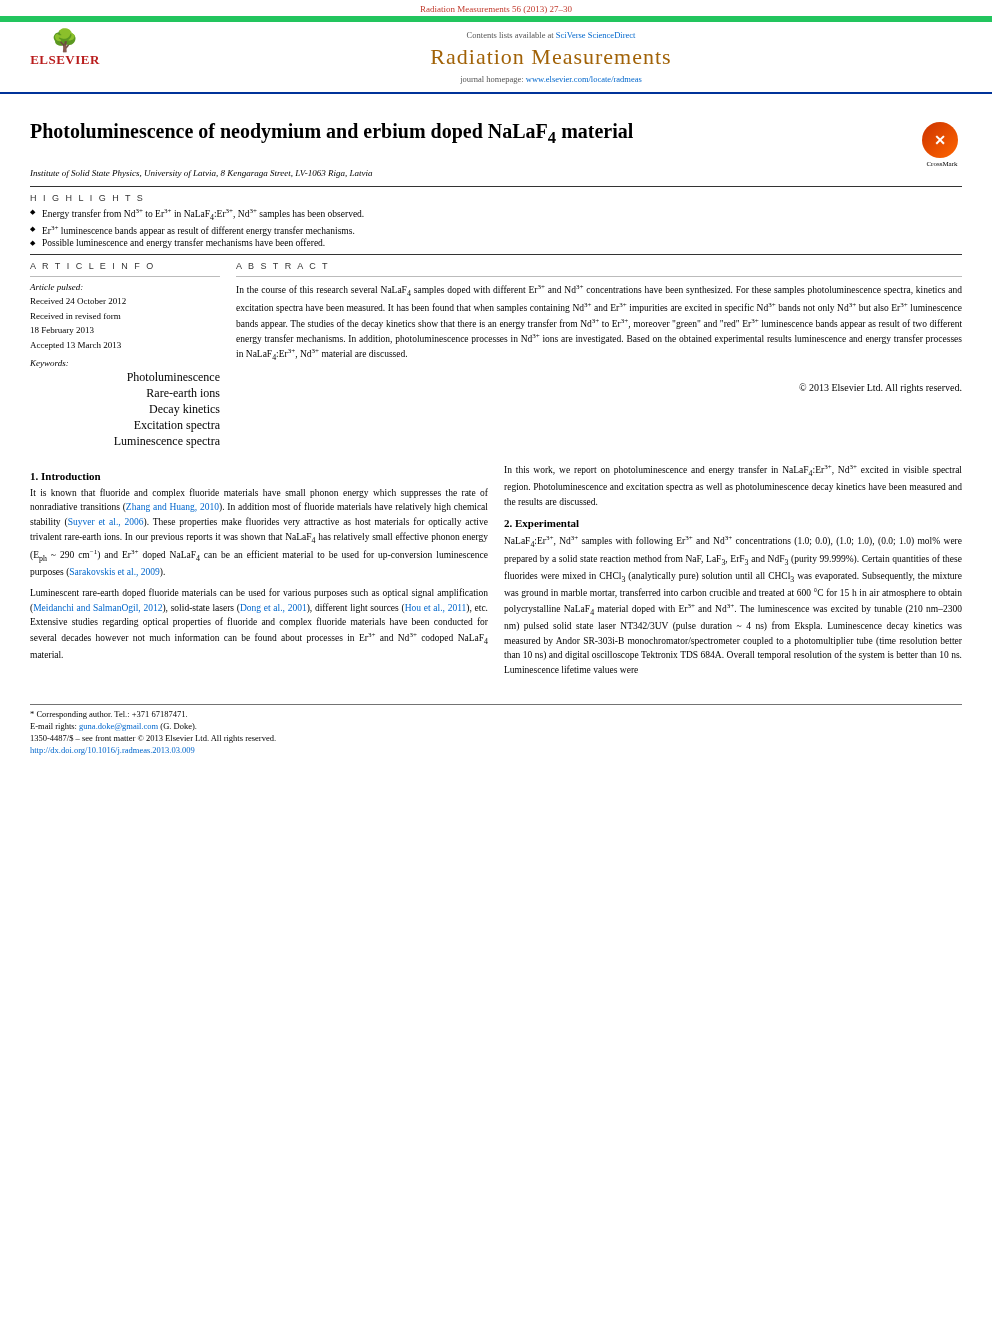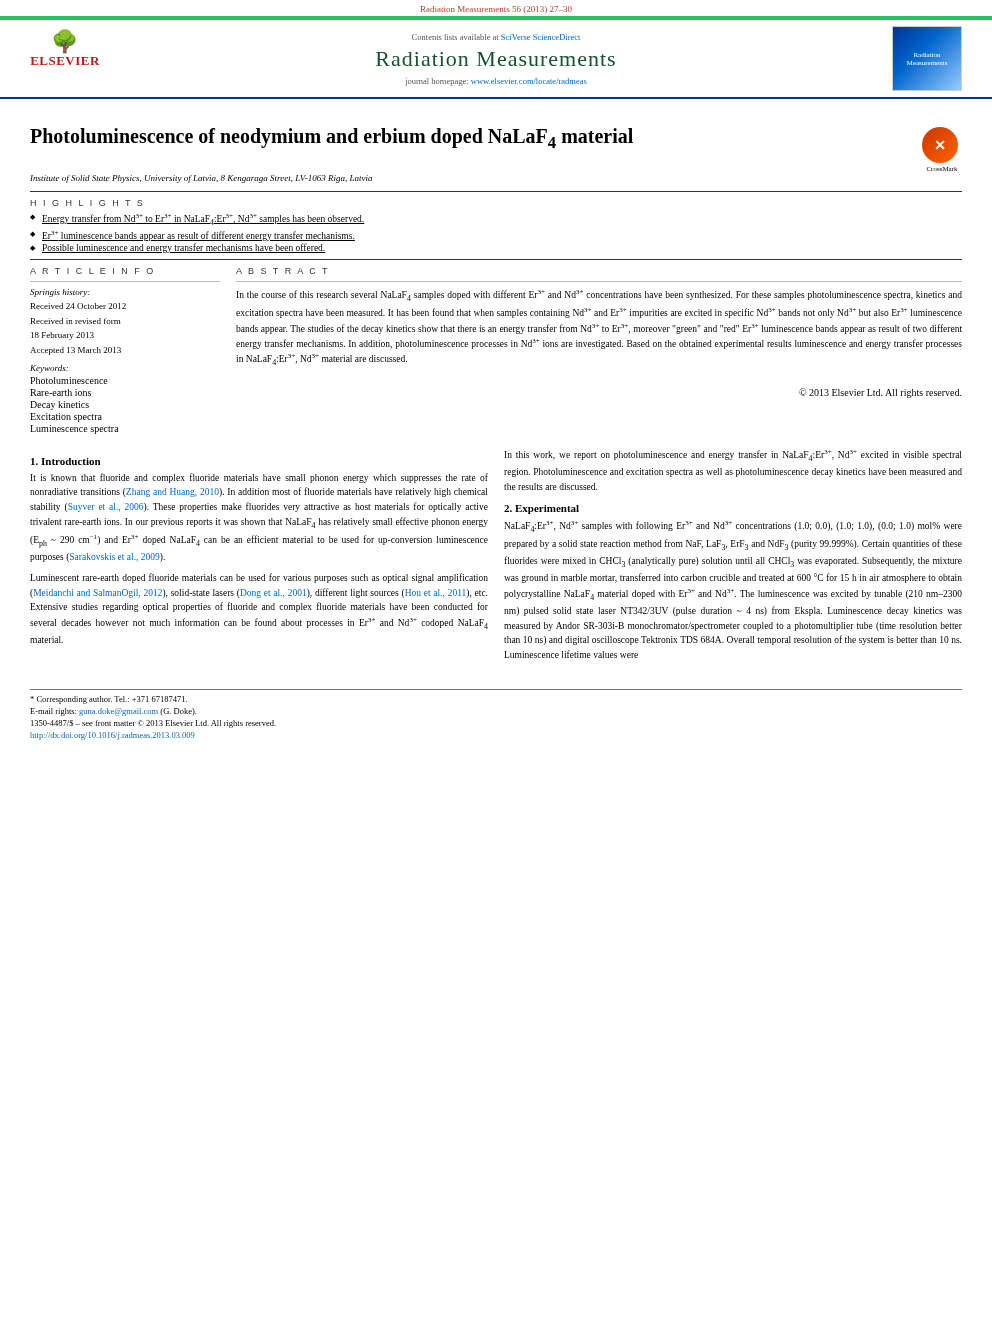--- a/index.html
+++ b/index.html
@@ -18,21 +18,21 @@
       background: #fff;
       padding: 0;
     }
 
     
     .journal-citation-bar {
       text-align: center;
       font-size: 9px;
       color: #c0392b;
       padding: 4px 0 2px 0;
-      border-bottom: 4px solid #22c55e;
+      border-bottom: 6px solid #22c55e;
     }
 
     
     .journal-header {
       display: flex;
       align-items: center;
       border-bottom: 2px solid #003399;
       padding: 6px 10px;
       background: #fff;
     }
@@ -58,21 +58,21 @@
       color: #555;
       margin-bottom: 2px;
     }
     .sciverse-link {
       color: #0066cc;
       text-decoration: none;
     }
     .journal-title-main {
       font-size: 22px;
       font-weight: normal;
-      color: #14532d;
+      color: #a16207;
       letter-spacing: 1px;
       margin: 4px 0;
     }
     .journal-homepage {
       font-size: 8.5px;
       color: #555;
       margin-top: 2px;
     }
     .journal-homepage-link {
       color: #0066cc;
@@ -174,21 +174,20 @@
       font-family: Arial, sans-serif;
       font-weight: normal;
       text-transform: uppercase;
     }
     .highlight-item {
       font-size: 9.5px;
       color: #000;
       margin-bottom: 2px;
       padding-left: 12px;
       position: relative;
-      text-decoration: underline;
     }
     .highlight-item::before {
       content: '◆';
       position: absolute;
       left: 0;
       font-size: 7px;
       top: 1px;
     }
 
     
@@ -224,22 +223,23 @@
       margin-bottom: 2px;
       line-height: 1.4;
     }
     .keywords-label {
       font-style: italic;
       font-size: 9px;
       margin-top: 6px;
       margin-bottom: 2px;
     }
     .keyword-item {
-      font-size: 10px;
+      font-size: 12px;
       margin-bottom: 1px;
+      text-align: right;
     }
 
     
     .abstract-label {
       font-size: 9px;
       letter-spacing: 2px;
       color: #333;
       margin-bottom: 4px;
       font-family: Arial, sans-serif;
       text-transform: uppercase;
@@ -352,25 +352,20 @@
       <div class="sciverse-line">
         <span>Contents lists available at</span>
         <a class="sciverse-link">SciVerse ScienceDirect</a>
       </div>
       <div class="journal-title-main">Radiation Measurements</div>
       <div class="journal-homepage">
         journal homepage:
         <a class="journal-homepage-link">www.elsevier.com/locate/radmeas</a>
       </div>
     </div>
-    <div class="journal-header-right">
-      <div class="journal-cover-thumb">
-        <span>Radiation<br>Measurements</span>
-      </div>
-    </div>
   </div>
 
   <div class="main-content">
 
     <div class="article-title-section">
       <div class="article-title">
         Photoluminescence of neodymium and erbium doped NaLaF<sub>4</sub> material
       </div>
       <div class="crossmark-badge">
         <div class="crossmark-circle">✕</div>
@@ -395,21 +390,21 @@
       </div>
     </div>
 
     <hr class="section-divider">
 
     <div class="two-col-section">
 
       <div class="left-col">
         <div class="article-info-label">A R T I C L E   I N F O</div>
         <hr class="section-divider-light">
-        <div class="article-history-label">Springis history:</div>
+        <div class="article-history-label">Article pulsed:</div>
         <div class="article-history-item">Received 24 October 2012</div>
         <div class="article-history-item">Received in revised form</div>
         <div class="article-history-item">18 February 2013</div>
         <div class="article-history-item">Accepted 13 March 2013</div>
 
         <div class="keywords-label">Keywords:</div>
         <div class="keyword-item">Photoluminescence</div>
         <div class="keyword-item">Rare-earth ions</div>
         <div class="keyword-item">Decay kinetics</div>
         <div class="keyword-item">Excitation spectra</div>

